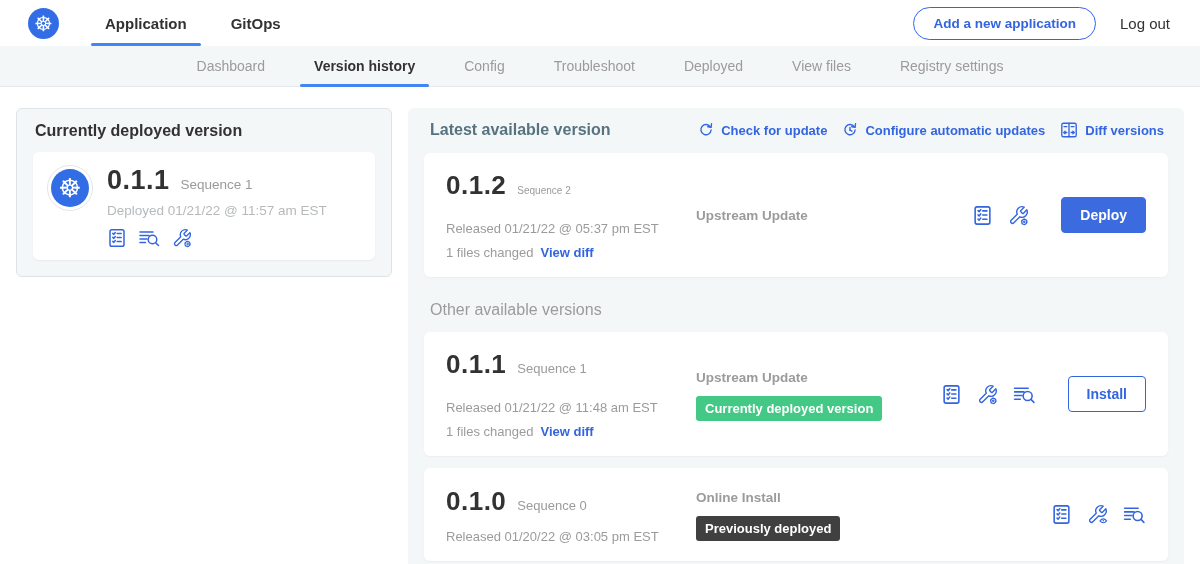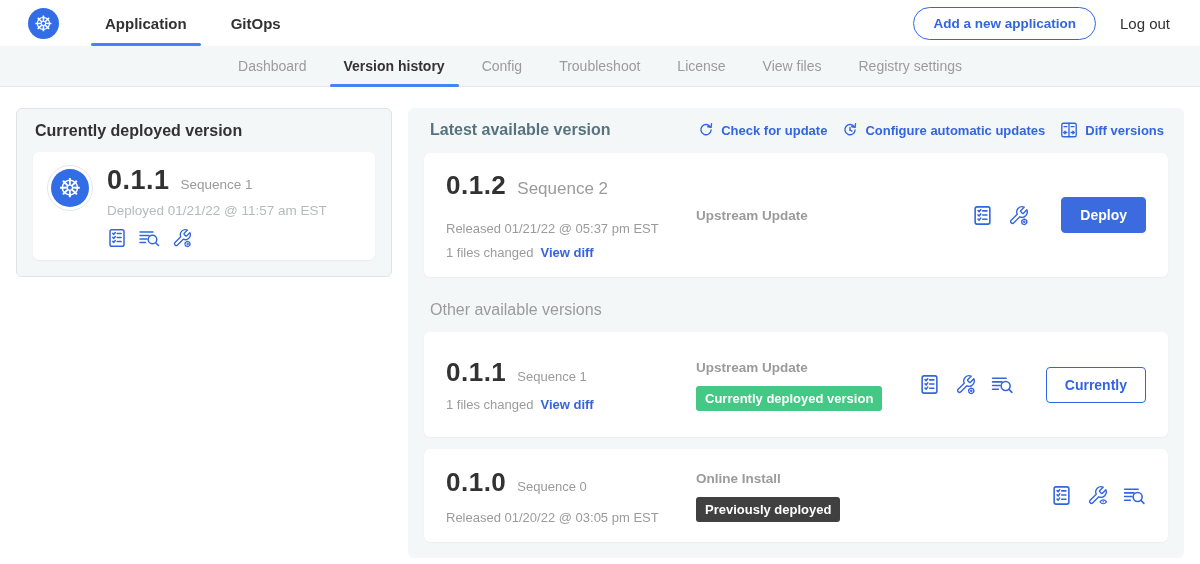--- a/index.html
+++ b/index.html
@@ -19,21 +19,21 @@
   .nav-tab { height: 46px; display: flex; align-items: center; padding: 0 14px; margin-right: 16px;
     font-size: 15px; font-weight: 700; color: #323232; position: relative; cursor: pointer; text-align: center; }
   .nav-tab.active::after { content: ""; position: absolute; left: 0; right: 0; bottom: 0; height: 3px;
     background: #4285f4; border-radius: 2px; }
   .navbar-right { margin-left: auto; display: flex; align-items: center; gap: 24px; }
   .add-app-btn { border: 1px solid #3365e0; background: #fff; color: #3365e0; font-weight: 700;
     font-size: 13.5px; padding: 8px 19px; border-radius: 18px; cursor: pointer; font-family: inherit; }
   .logout { font-size: 15px; color: #323232; cursor: pointer; }
   
   .subnav { height: 41px; background: #f4f7f8; border-bottom: 1px solid #e6eaec;
-    display: flex; justify-content: center; gap: 33px; }
+    display: flex; justify-content: center; gap: 45px; }
   .subnav-item { display: flex; align-items: center; height: 100%; position: relative;
     font-size: 14px; color: #9b9b9b; cursor: pointer; padding: 0 2px; }
   .subnav-item.active { color: #323232; font-weight: 700; }
   .subnav-item.active::after { content: ""; position: absolute; left: -12px; right: -12px; bottom: -1px;
     height: 3px; background: #4285f4; border-radius: 2px; }
   
   .main { padding: 21px 16px; display: flex; gap: 16px; align-items: flex-start; }
   
   .deployed-card { width: 376px; flex: none; background: #f4f7f8; border: 1px solid #dfe3e6;
     border-radius: 6px; padding: 13px 16px 16px; }
@@ -157,21 +157,21 @@
   <div class="subnav-item active">
       <span>Version history</span>
     </div>
   <div class="subnav-item">
       <span>Config</span>
     </div>
   <div class="subnav-item">
       <span>Troubleshoot</span>
     </div>
   <div class="subnav-item">
-      <span>License</span>
+      <span>Deployed</span>
     </div>
   <div class="subnav-item">
       <span>View files</span>
     </div>
   <div class="subnav-item">
       <span>Registry settings</span>
     </div>
 </nav>
 
 <main class="main">
@@ -226,21 +226,21 @@
             </svg>
           <span>Diff versions</span>
         </div>
       </div>
     </div>
 
     <div class="version-card" style="min-height:104px">
       <div class="vc-left">
         <div class="version-line">
           <span class="vc-version">0.1.2</span>
-          <span class="seq" style="font-size:17px">Sequence 2</span>
+          <span class="seq" style="font-size:10px">Sequence 2</span>
         </div>
         <div class="vc-released">Released 01/21/22 @ 05:37 pm EST</div>
         <div class="vc-files">
           <span>1 files changed</span><span class="view-diff">View diff</span>
         </div>
       </div>
       <div class="vc-mid">
         <span class="vc-source">Upstream Update</span>
       </div>
       <div class="vc-right">
@@ -255,39 +255,40 @@
     </div>
 
     <div class="section-label">Other available versions</div>
 
     <div class="version-card" style="min-height:105px">
       <div class="vc-left">
         <div class="version-line">
           <span class="vc-version">0.1.1</span>
           <span class="seq" style="font-size:13px">Sequence 1</span>
         </div>
+        <div class="vc-released">Released 01/21/22 @ 11:48 am EST</div>
         <div class="vc-files">
           <span>1 files changed</span><span class="view-diff">View diff</span>
         </div>
       </div>
       <div class="vc-mid">
         <span class="vc-source">Upstream Update</span><br>
         <span class="badge badge--green">Currently deployed version</span>
       </div>
       <div class="vc-right">
         <svg class="icon-md">
             <use href="#icon-checklist"></use>
           </svg>
         <svg class="icon-md">
             <use href="#icon-wrench-gear"></use>
           </svg>
         <svg class="icon-md" style="width:23px">
             <use href="#icon-lines-mag"></use>
           </svg>
-        <button class="btn btn-outline">Currently</button>
+        <button class="btn btn-outline">Install</button>
       </div>
     </div>
 
     <div class="version-card">
       <div class="vc-left">
         <div class="version-line">
           <span class="vc-version">0.1.0</span>
           <span class="seq" style="font-size:13px">Sequence 0</span>
         </div>
         <div class="vc-released" style="margin-top:12px">Released 01/20/22 @ 03:05 pm EST</div>

